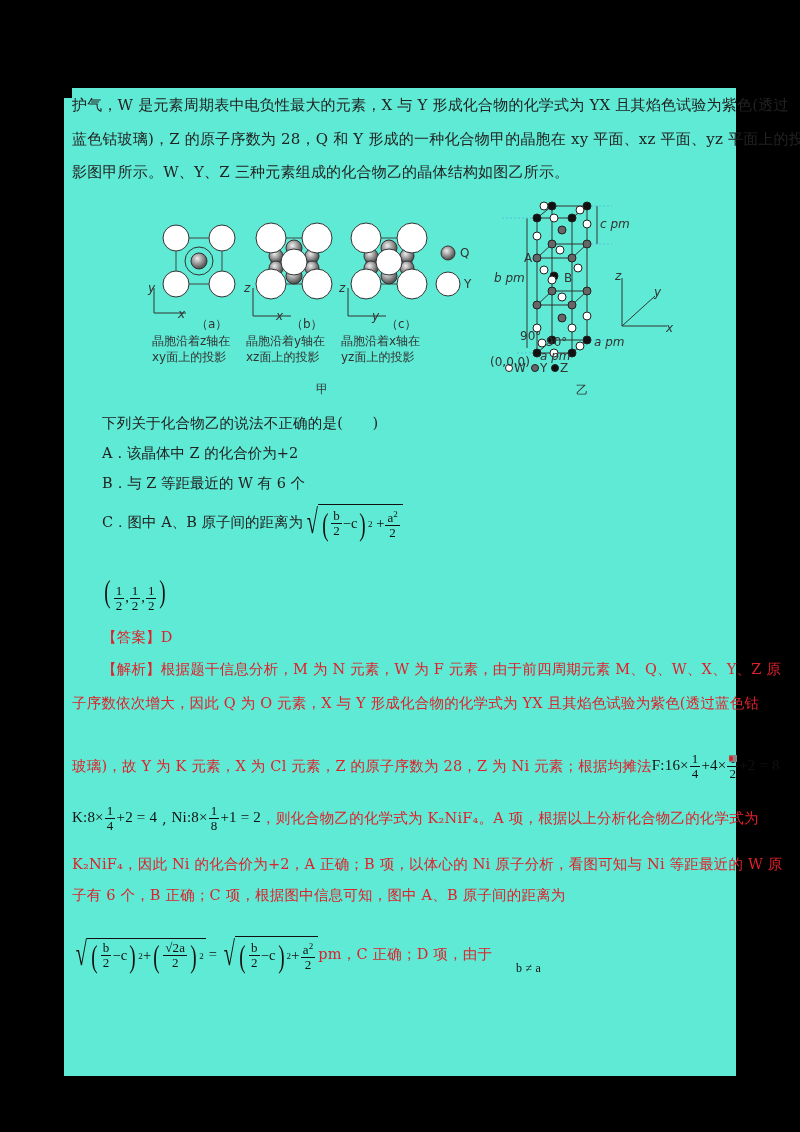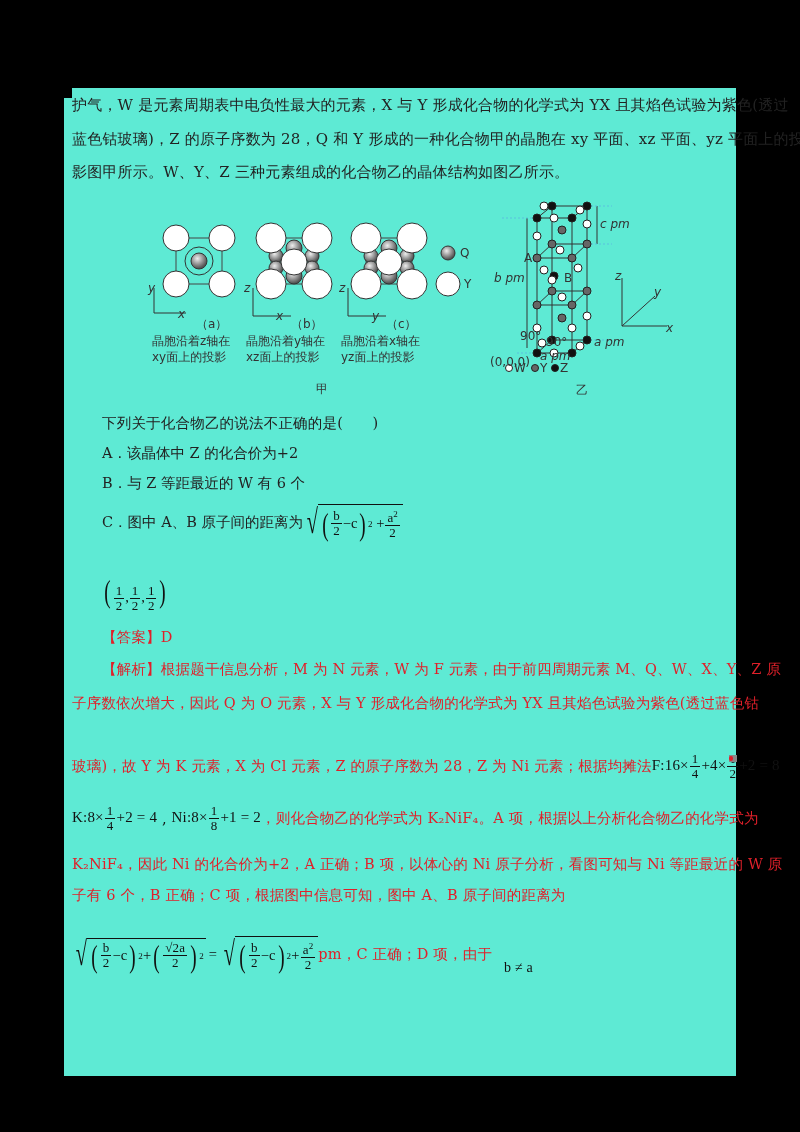--- a/index.html
+++ b/index.html
@@ -284,17 +284,17 @@
         <span class="rad">√</span>
         <span class="body"><span class="paren">(</span><span class="frac">
             <span class="num">b</span>
             <span>2</span>
           </span>−c<span class="paren">)</span><sup>2</sup>+<span class="frac">
             <span class="num">a<sup>2</sup></span>
             <span>2</span>
           </span></span>
       </span>
     <span>pm，C 正确；D 项，由于</span>
-    <span class="math" style="position:relative;top:14px;margin:0 12px;font-size:14px">b ≠ a</span>
+    <span class="math" style="position:relative;top:14px;margin:0 24px;font-size:12px">b ≠ a</span>
   </div>
 </div>
 <div class="page-notch"></div>
 <div class="redmark"></div>
 
 </body></html>

